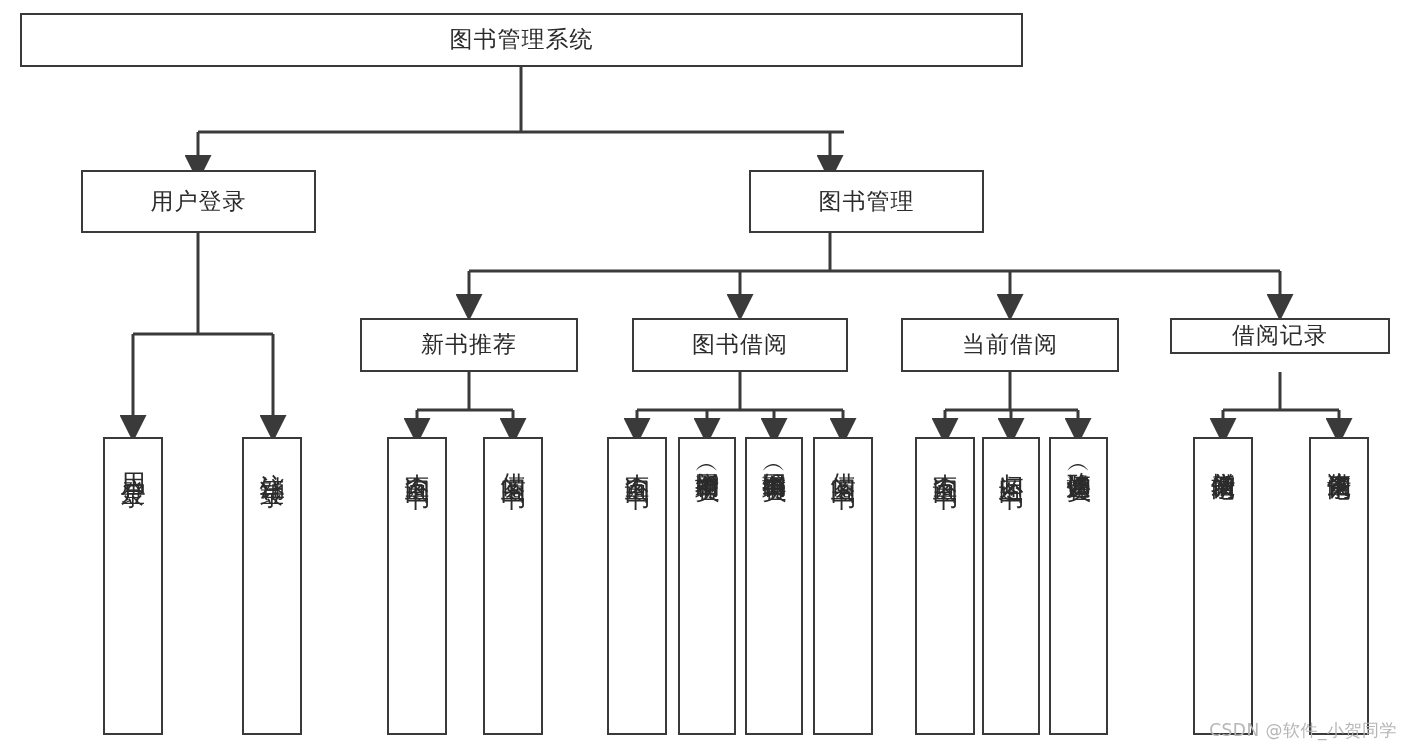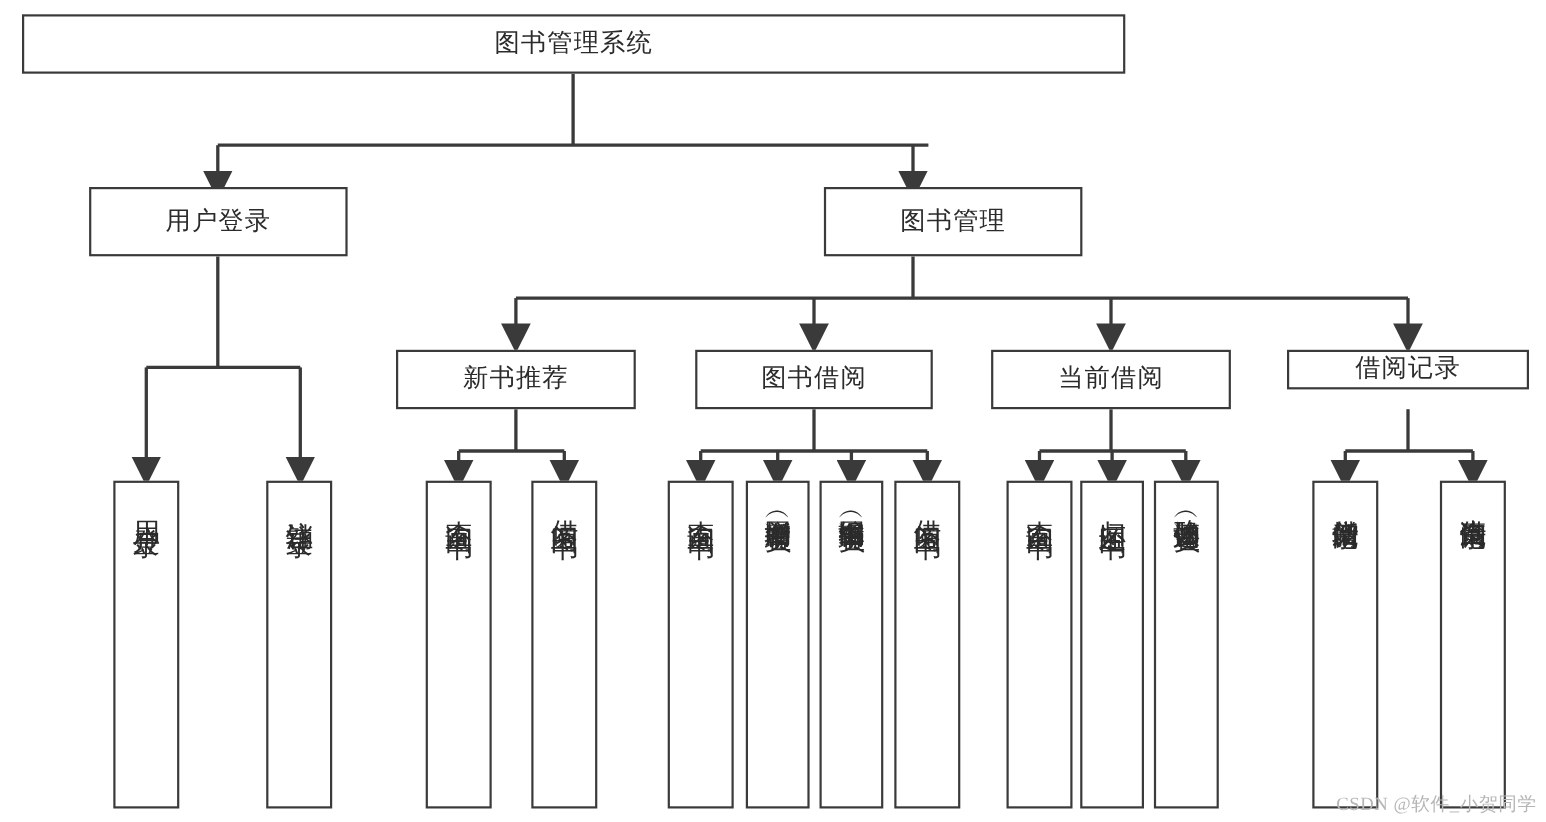--- a/index.html
+++ b/index.html
@@ -71,21 +71,20 @@
   }
   #watermark {
     position: absolute;
     right: 8px;
     bottom: 5px;
     font-size: 17px;
     color: #b6b6b6;
     letter-spacing: 0.5px;
     z-index: 3;
     white-space: nowrap;
-    font-family: Liberation Serif, serif;
   }
 </style>
 </head>
 <body>
 
 <div id="diagram-canvas">
 
   <svg id="connectors" viewBox="0 0 1405 747" width="1405" height="747">
     <defs>
       <marker id="arrow" markerWidth="9" markerHeight="9" refX="1" refY="4.5" orient="auto" markerUnits="strokeWidth">

